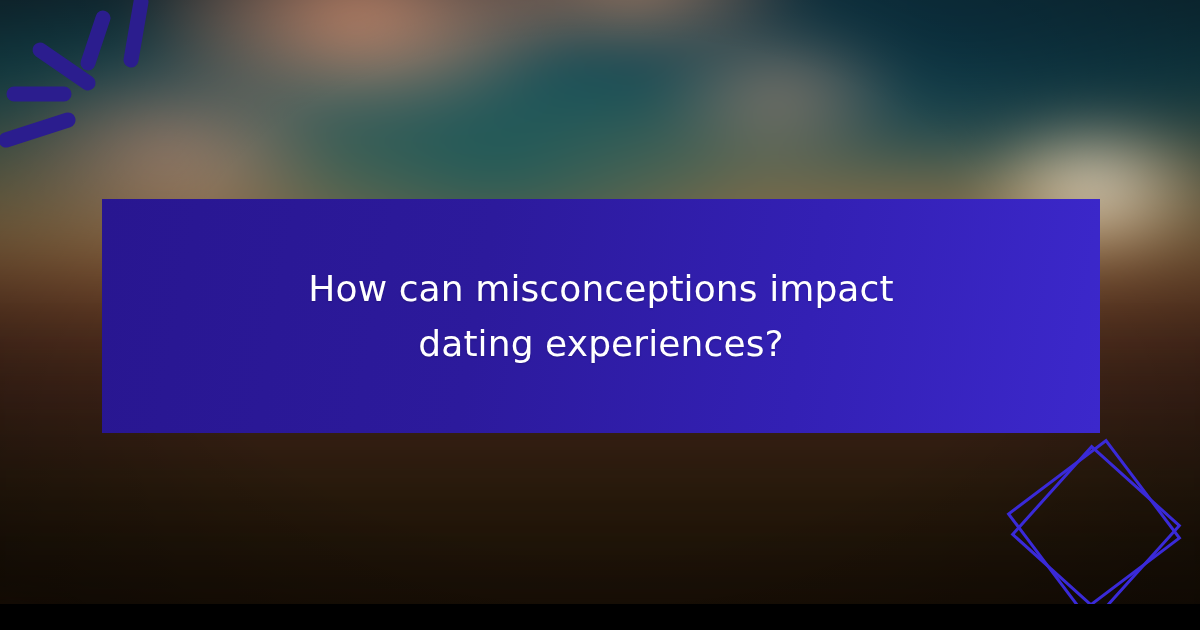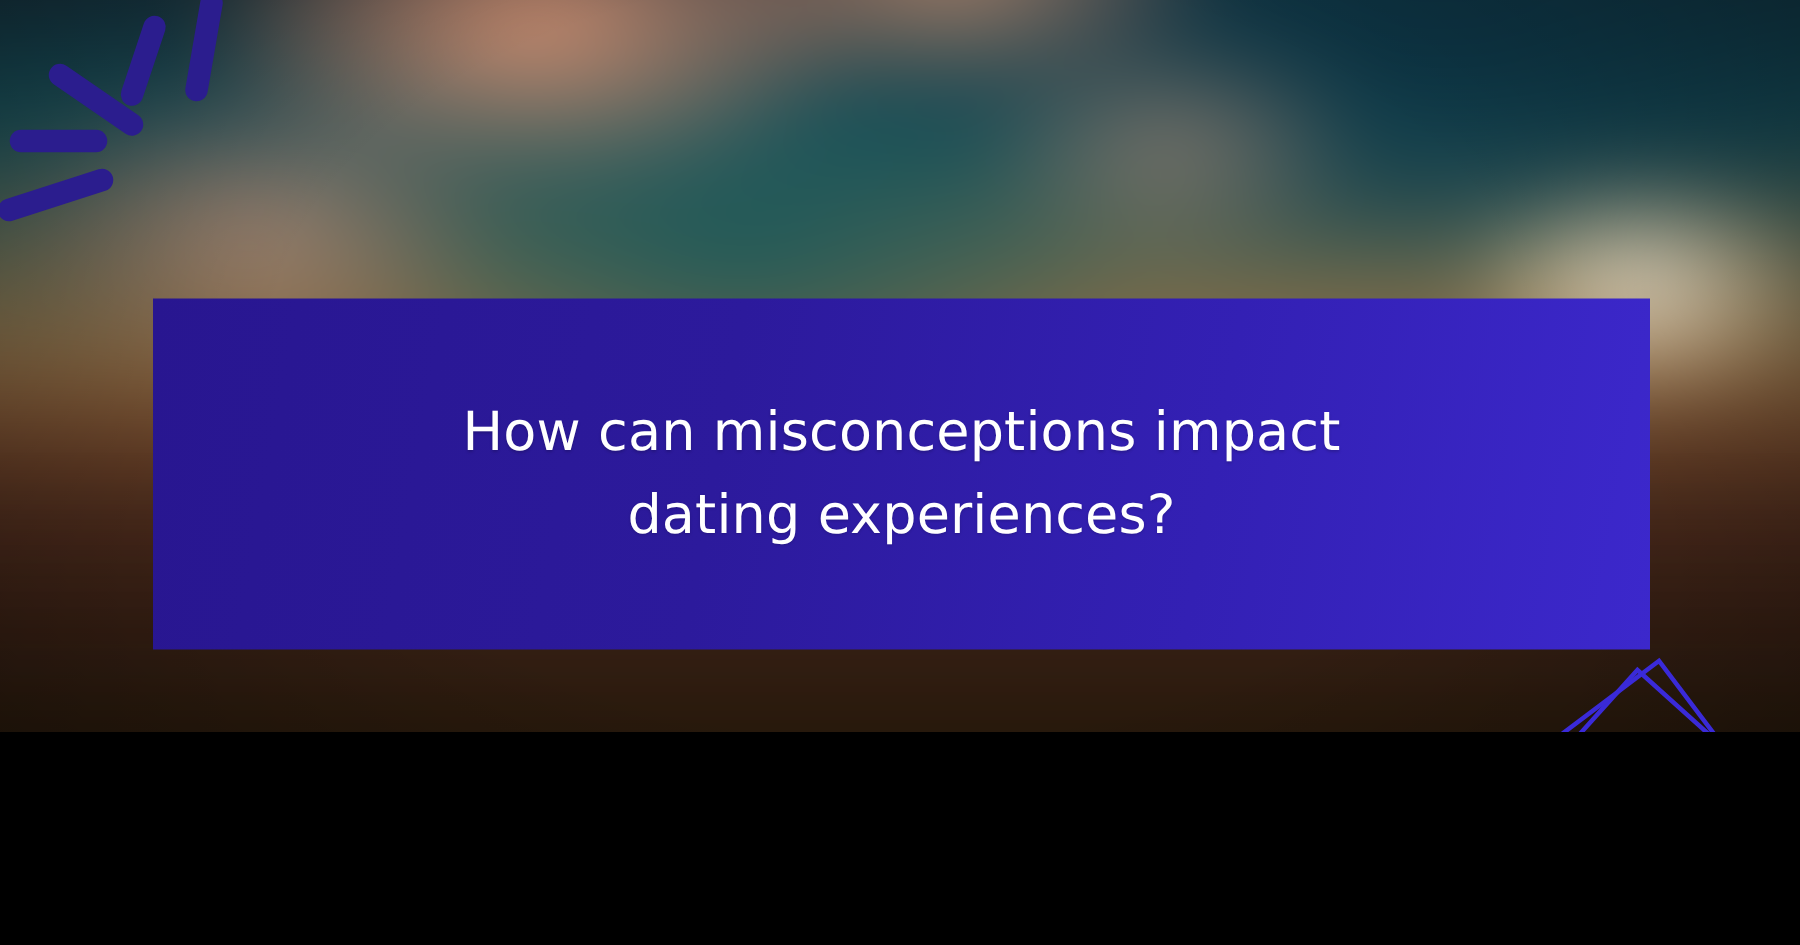--- a/index.html
+++ b/index.html
@@ -3,21 +3,21 @@
 <meta charset="utf-8">
 <style>
   html, body {
     margin: 0;
     padding: 0;
     background: #000;
   }
   #card {
     position: relative;
     width: 1200px;
-    height: 488px;
+    height: 604px;
     overflow: hidden;
     font-family: "DejaVu Sans", "Liberation Sans", sans-serif;
   }
 
   
   .bg-layer {
     position: absolute;
     inset: 0;
     overflow: hidden;
   }

